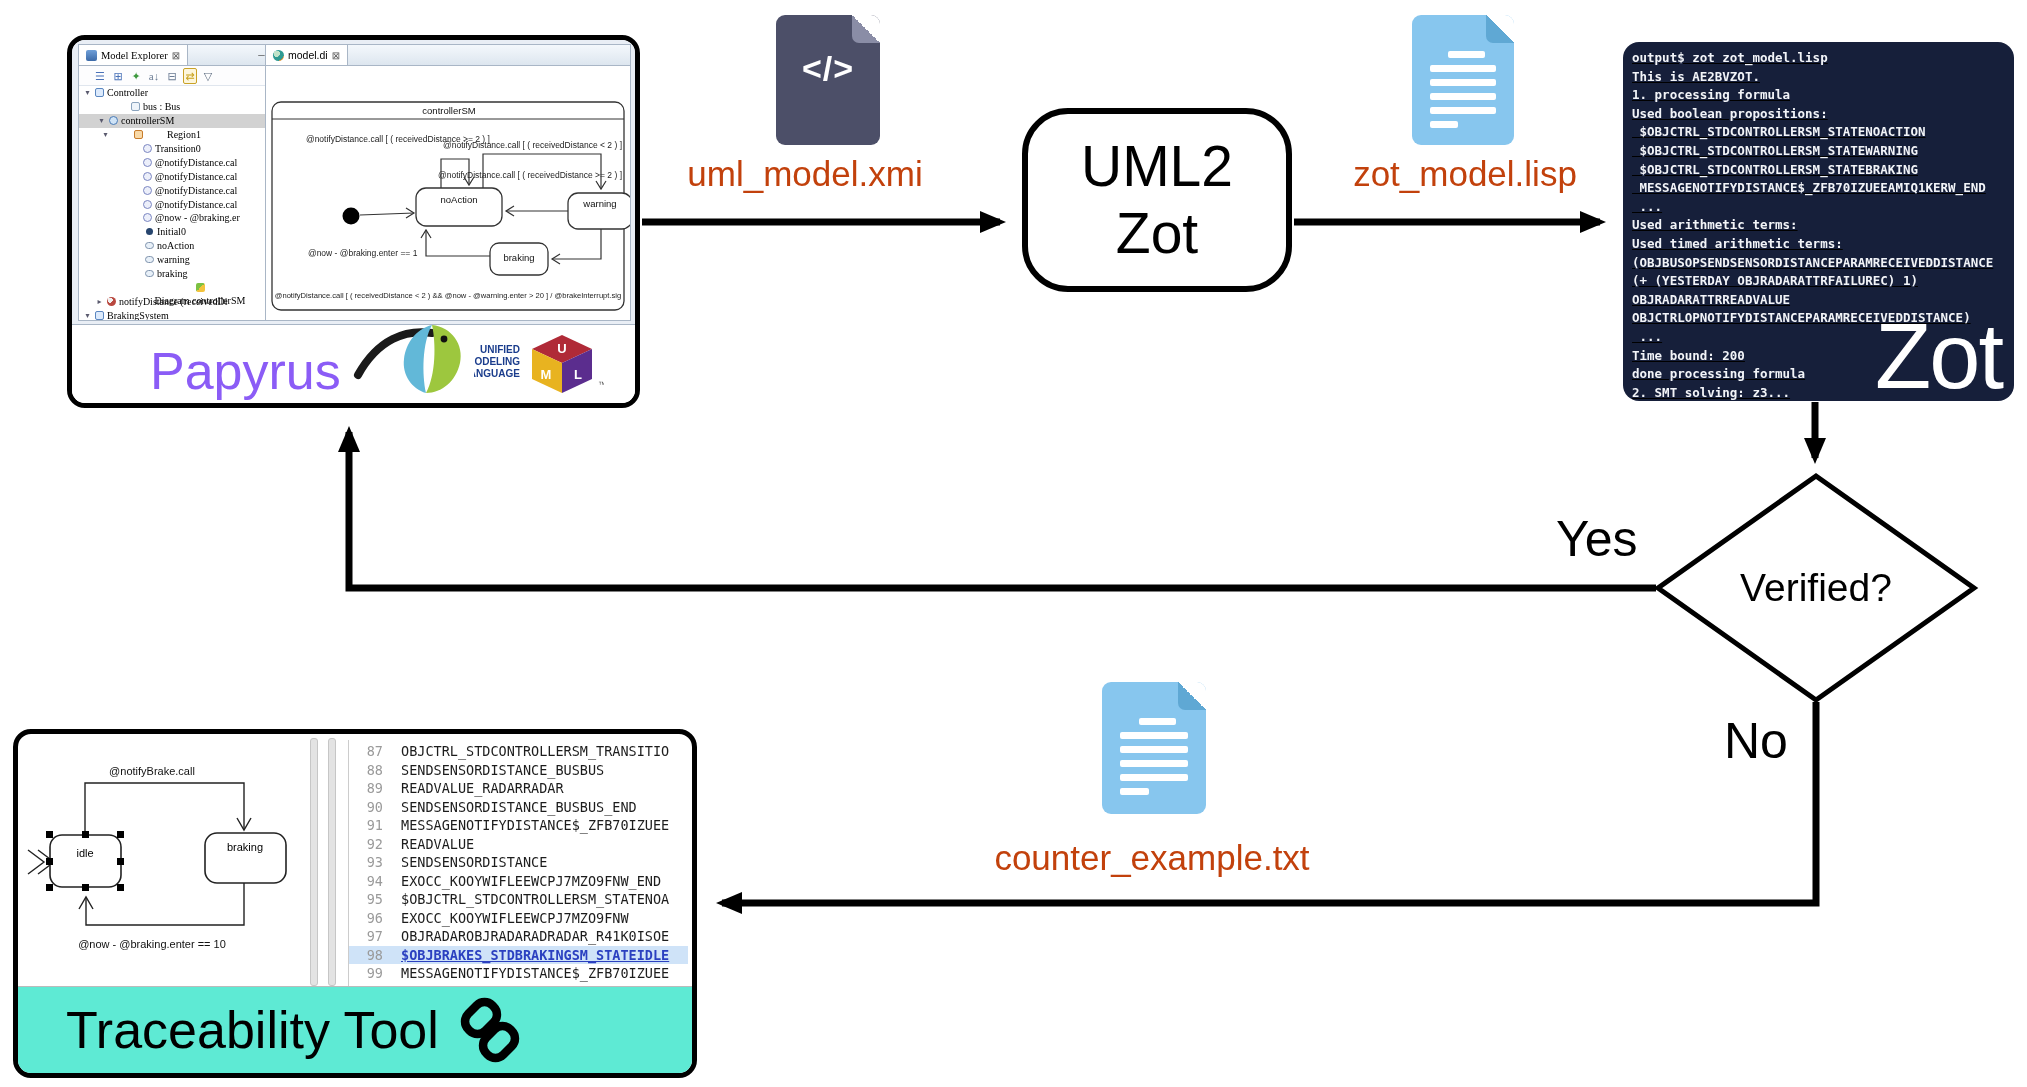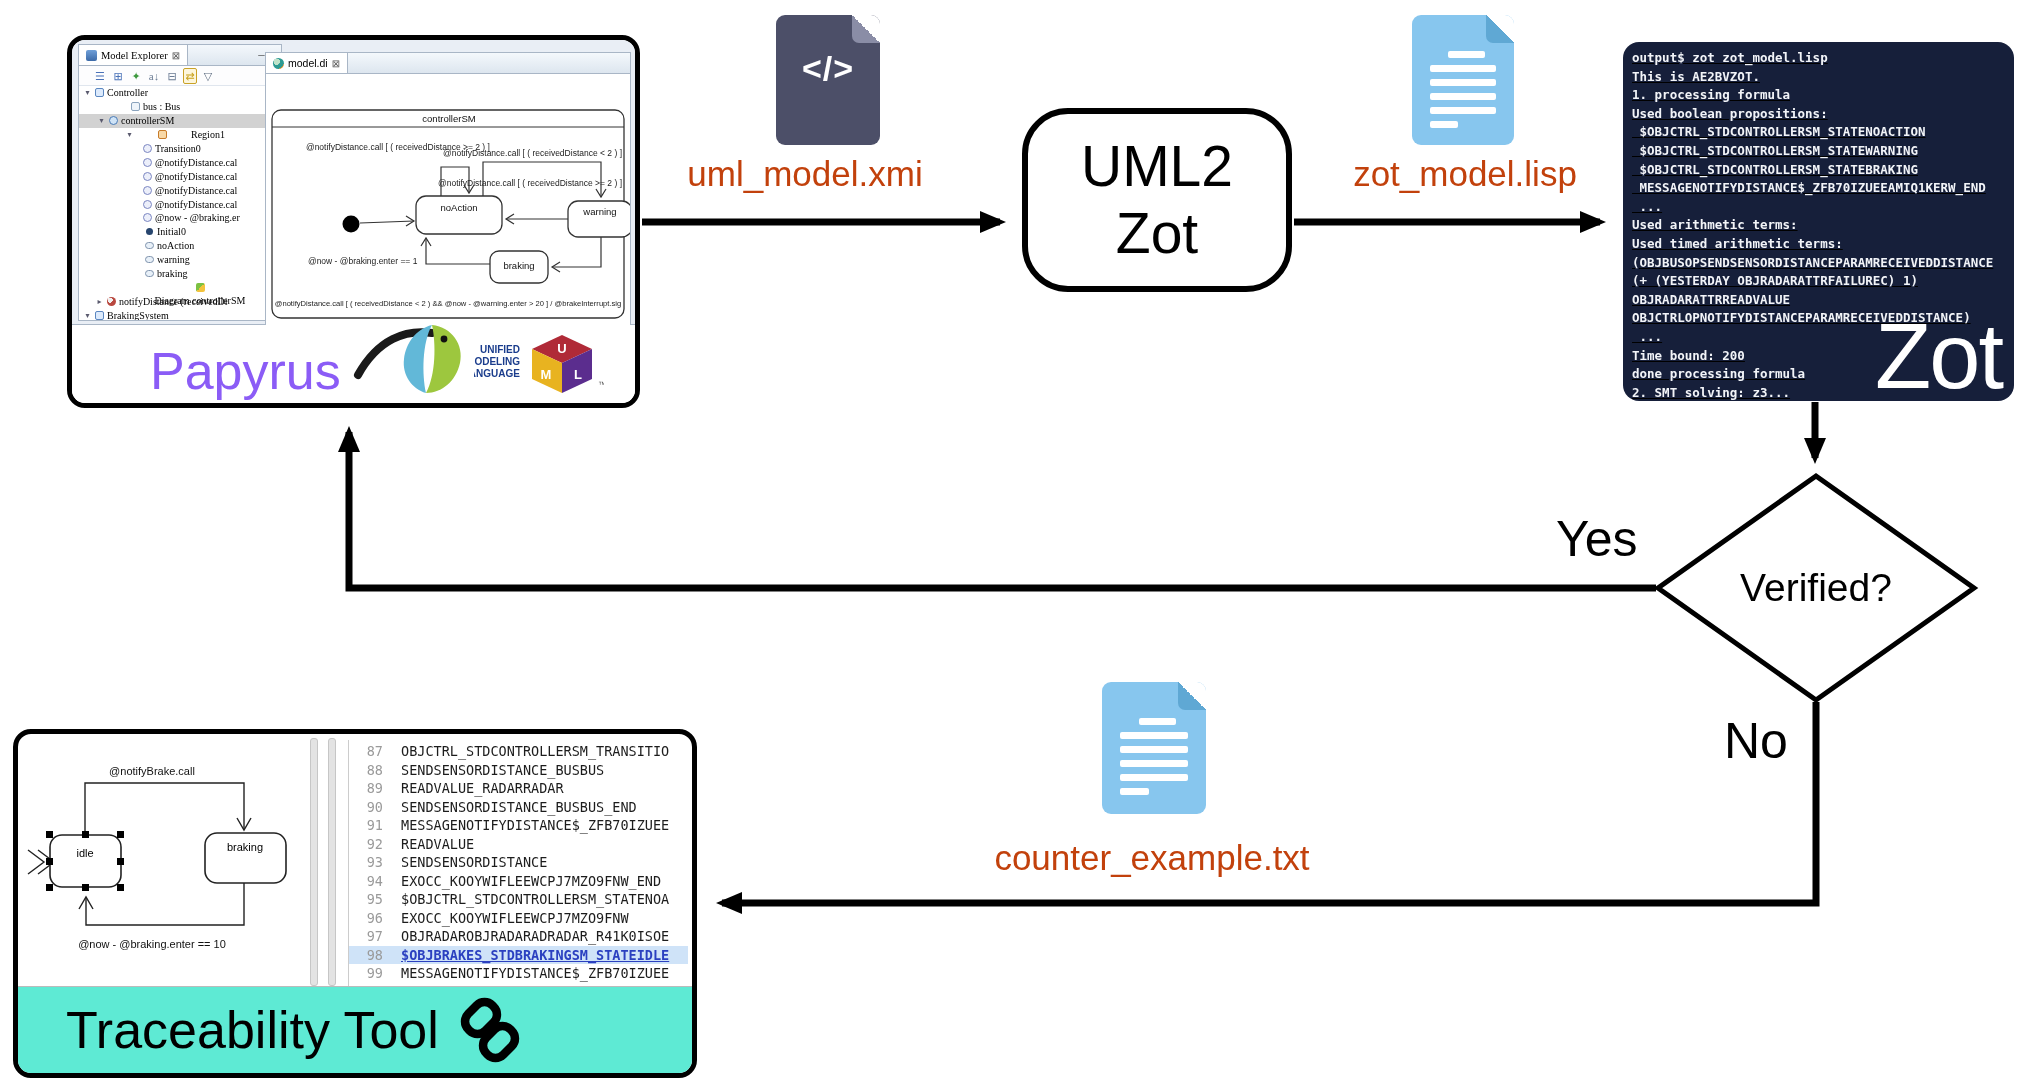--- a/index.html
+++ b/index.html
@@ -54,21 +54,21 @@
 
   
   .appwin{position:absolute;z-index:3;background:#fff;border:5px solid #000;border-radius:18px;overflow:hidden;}
   #papyrus-win{left:67px;top:35px;width:573px;height:373px;}
   #trace-win{left:13px;top:729px;width:684px;height:349px;}
 
   
   #ecl{position:absolute;left:0;top:0;right:0;height:285px;background:var(--ecl_bg);border-bottom:1px solid var(--ecl_border);}
   .panel{position:absolute;background:#fff;border:1px solid var(--ecl_border);}
   #explorer-panel{left:6px;top:4px;width:204px;height:277px;font-family:Liberation Serif, serif;}
-  #editor-panel{left:193px;top:4px;width:366px;height:277px;margin-top:8px;}
+  #editor-panel{left:193px;top:4px;width:366px;height:277px;}
   .tabrow{position:absolute;left:0;top:0;right:0;height:21px;background:linear-gradient(#f4f8fc,#dde6ef);
     border-bottom:1px solid var(--ecl_border);display:flex;align-items:center;font-size:10.5px;}
   .tab{display:flex;align-items:center;gap:4px;padding:0 7px;height:100%;background:#fff;
     border-right:1px solid var(--ecl_border);white-space:nowrap;}
   .tabclose{color:#555;font-size:10px;}
   .winctrls{margin-left:auto;padding-right:5px;color:#444;font-size:9px;letter-spacing:3px;}
   .mini-ico{width:11px;height:11px;display:inline-block;border-radius:2px;}
   .ico-explorer{background:linear-gradient(#6f9fd8,#3c6aa8);}
   .ico-papyrus{background:radial-gradient(circle at 35% 35%,#bfe3c9 0 30%,#2e9a92 31% 70%,#d88c28 71% 100%);border-radius:50%;}
   #explorer-toolbar{position:absolute;left:0;top:21px;right:0;height:20px;display:flex;align-items:center;
@@ -238,21 +238,21 @@
             <span class="tico" data-icon="part"></span>
             <span class="tlabel">bus : Bus</span>
           </div>
 
           <div class="trow selected" style="padding-left: 18px;">
             <span class="twist" data-expand="down"></span>
             <span class="tico" data-icon="sm"></span>
             <span class="tlabel">controllerSM</span>
           </div>
 
-          <div class="trow" style="padding-left: 46px; gap: 24px;">
+          <div class="trow" style="padding-left: 22px; gap: 24px;">
             <span class="twist" data-expand="down"></span>
             <span class="tico" data-icon="region"></span>
             <span class="tlabel">Region1</span>
           </div>
 
           <div class="trow" style="padding-left: 52px;">
             <span class="twist"></span>
             <span class="tico" data-icon="transition"></span>
             <span class="tlabel">Transition0</span>
           </div>

